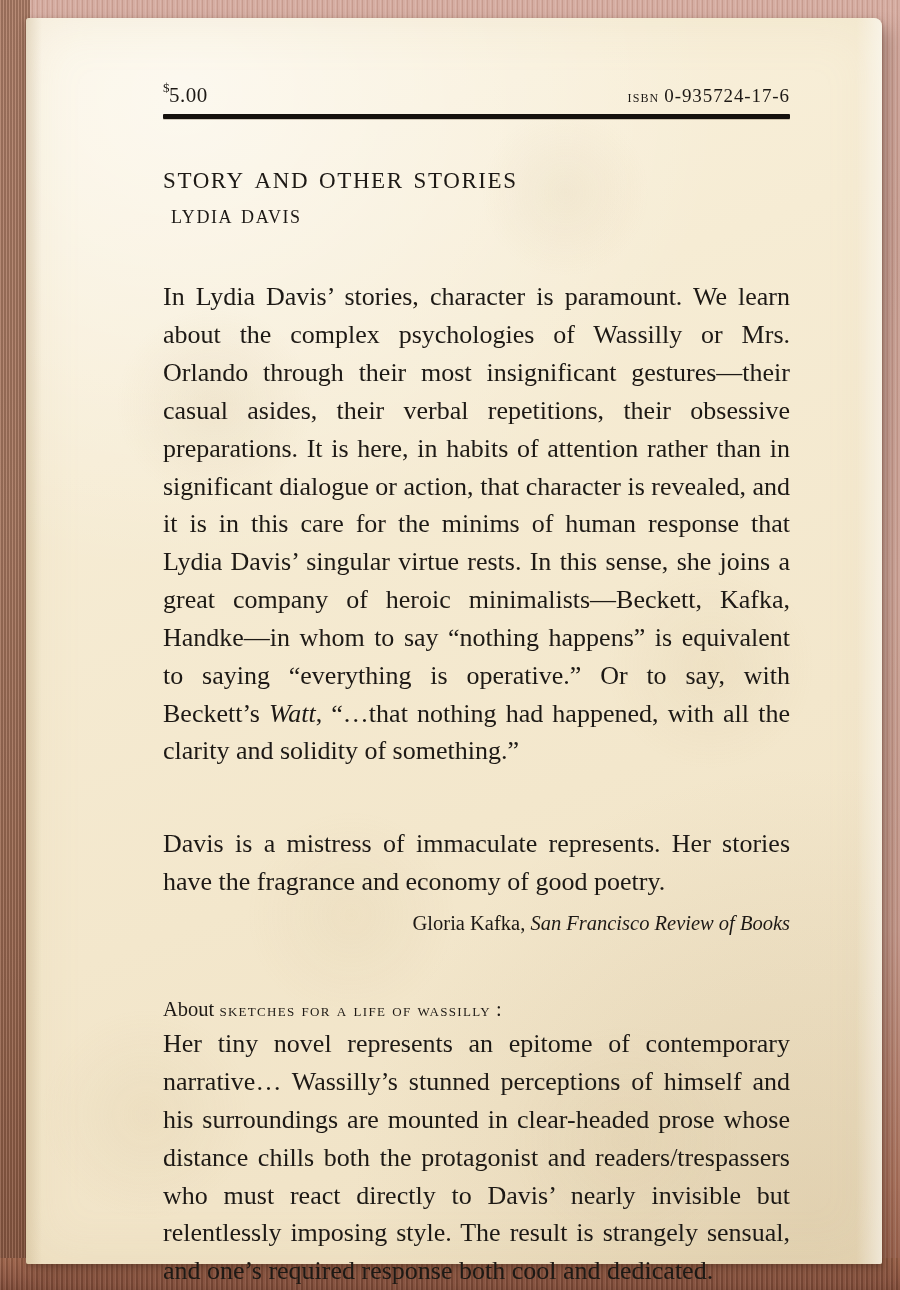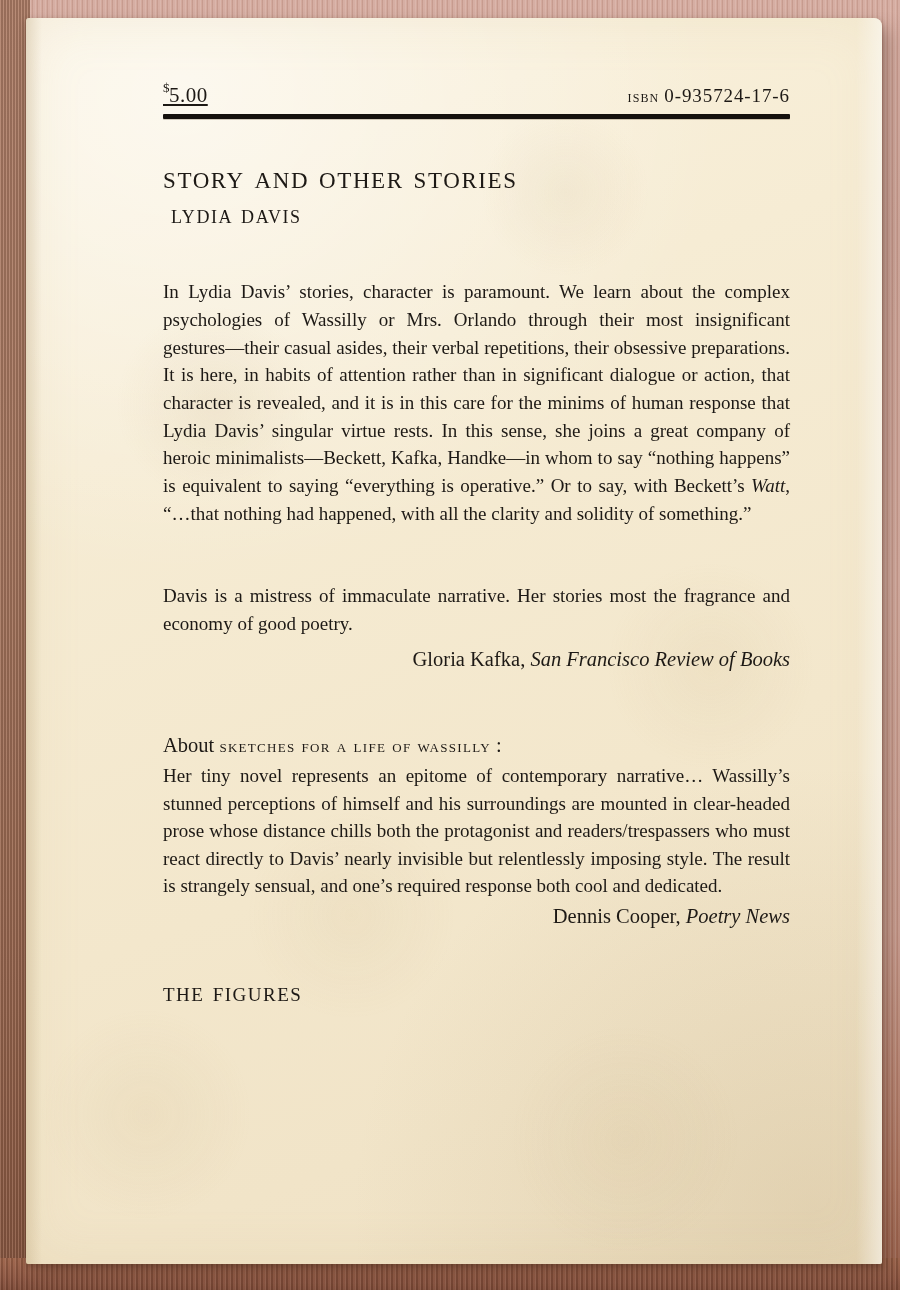--- a/index.html
+++ b/index.html
@@ -144,21 +144,20 @@
   .topline {
     display: flex;
     align-items: baseline;
     justify-content: space-between;
     height: 30px;
   }
 
   .price {
     font-size: 21px;
     letter-spacing: 0.5px;
-    text-decoration: underline;
   }
   .price .dollar {
     font-size: 13px;
     vertical-align: 10px;
     margin-right: -1px;
   }
 
   .isbn {
     font-size: 19px;
     letter-spacing: 0.9px;
@@ -192,21 +191,21 @@
   }
   .book-author {
     font-size: 25px;
     margin-left: 8px;
   }
 
   
   .blurb {
     text-align: justify;
     text-justify: inter-word;
-    font-size: 19px;
+    font-size: 26px;
     line-height: 1.455;
     margin: 0;
   }
 
   .blurb-1 { margin-top: 47px; }
 
   .attrib {
     text-align: right;
     font-size: 20.5px;
     line-height: 1.45;
@@ -259,21 +258,21 @@
     </div>
     <div class="rule"></div>
 
     <div class="titleblock">
       <div class="book-title smallcaps">Story and Other Stories</div>
       <div class="book-author smallcaps">Lydia Davis</div>
     </div>
 
     <p class="blurb blurb-1"><span>In Lydia Davis’ stories, character is paramount. We learn about the complex psychologies of Wassilly or Mrs. Orlando through their most insignificant gestures—their casual asides, their verbal repetitions, their obsessive preparations. It is here, in habits of attention rather than in significant dialogue or action, that character is revealed, and it is in this care for the minims of human response that Lydia Davis’ singular virtue rests. In this sense, she joins a great company of heroic minimalists—Beckett, Kafka, Handke—in whom to say “nothing happens” is equivalent to saying “everything is operative.” Or to say, with Beckett’s </span><i>Watt</i><span>, “…that nothing had happened, with all the clarity and solidity of something.”</span></p>
 
-    <p class="blurb blurb-2">Davis is a mistress of immaculate narrative. Her stories most the fragrance and economy of good poetry.</p>
+    <p class="blurb blurb-2">Davis is a mistress of immaculate represents. Her stories have the fragrance and economy of good poetry.</p>
     <div class="attrib attrib-2"><span>Gloria Kafka, </span><i>San Francisco Review of Books</i></div>
 
     <div class="about-head"><span>About </span><span class="work">Sketches for a Life of Wassilly</span><span> :</span></div>
     <p class="blurb blurb-3">Her tiny novel represents an epitome of contemporary narrative… Wassilly’s stunned perceptions of himself and his surroundings are mounted in clear-headed prose whose distance chills both the protagonist and readers/trespassers who must react directly to Davis’ nearly invisible but relentlessly imposing style. The result is strangely sensual, and one’s required response both cool and dedicated.</p>
     <div class="attrib attrib-3"><span>Dennis Cooper, </span><i>Poetry News</i></div>
 
     <div class="publisher smallcaps">The Figures</div>
 
   </div>
 </div>

